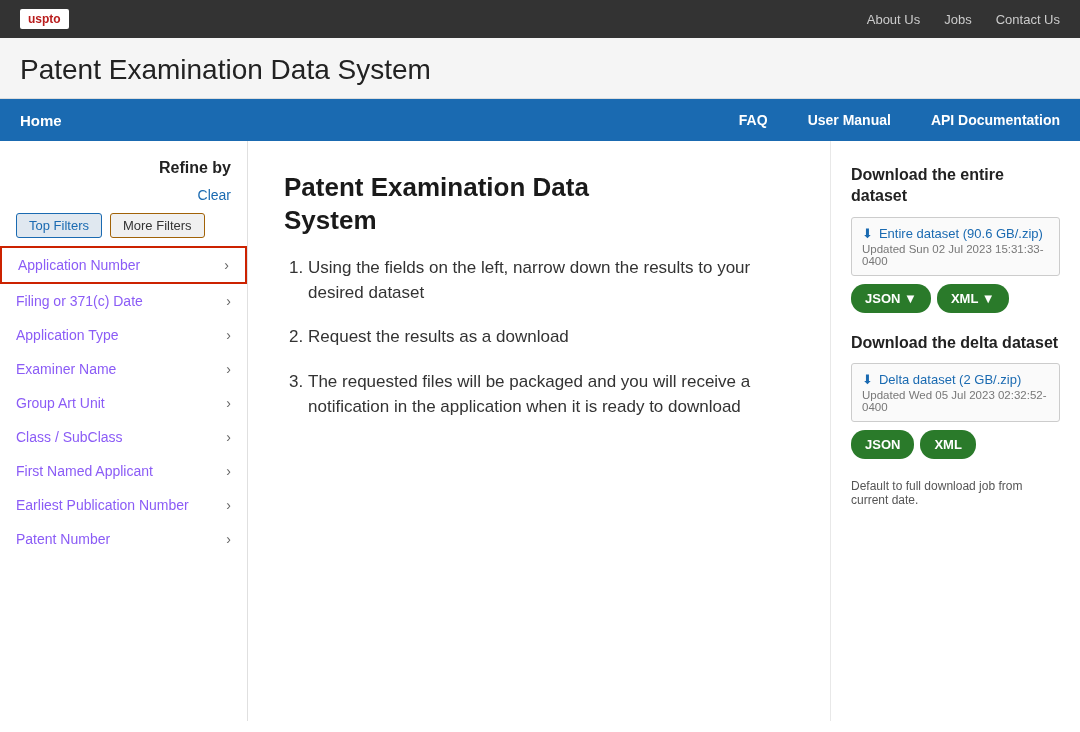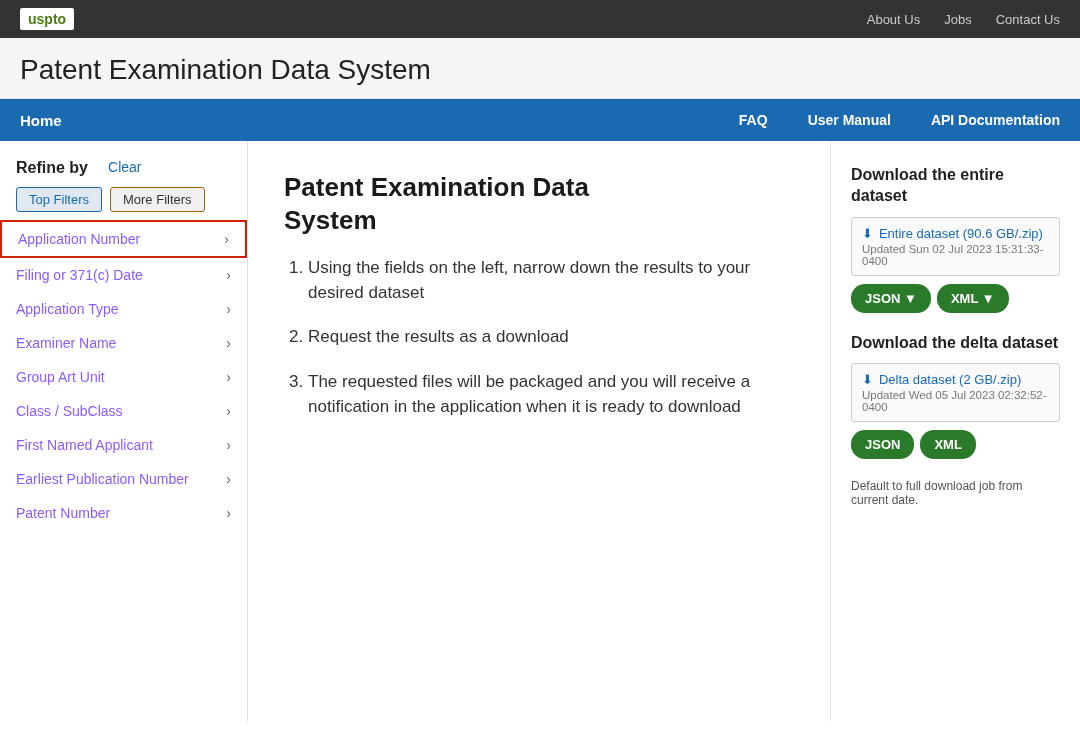--- a/index.html
+++ b/index.html
@@ -9,23 +9,23 @@
     .top-bar {
       background: #333;
       height: 38px;
       display: flex;
       align-items: center;
       justify-content: space-between;
       padding: 0 20px;
     }
     .top-bar-logo {
       background: #fff;
-      color: #4d7c0f;
+      color: #b91c1c;
       font-weight: bold;
-      font-size: 14px;
+      font-size: 12px;
       padding: 3px 8px;
       border-radius: 2px;
     }
     .top-bar-nav {
       display: flex;
       gap: 24px;
     }
     .top-bar-nav a {
       color: #ccc;
       text-decoration: none;
@@ -93,23 +93,24 @@
     
     .sidebar {
       width: 248px;
       min-width: 248px;
       background: #fff;
       border-right: 1px solid #e0e0e0;
       padding: 18px 0 18px 0;
     }
     .sidebar-refine {
       display: flex;
-      align-items: flex-start;
+      align-items: flex-end;
       padding: 0 16px 10px 16px;
-      gap: 20px;
+      gap: 10px;
+      flex-direction: column;
     }
     .sidebar-refine-title {
       font-size: 16px;
       font-weight: 600;
       color: #222;
     }
     .sidebar-clear-link {
       color: #1a6ab1;
       text-decoration: none;
       font-size: 14px;

